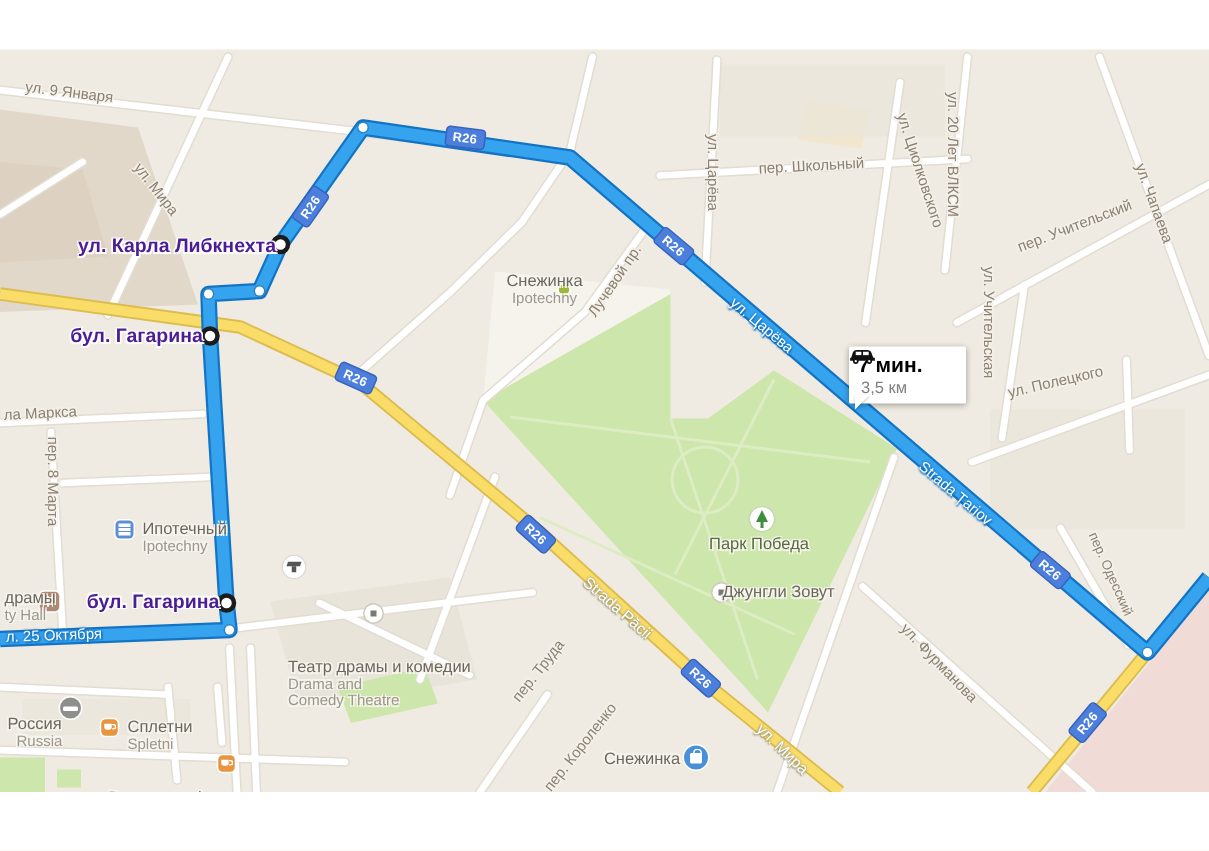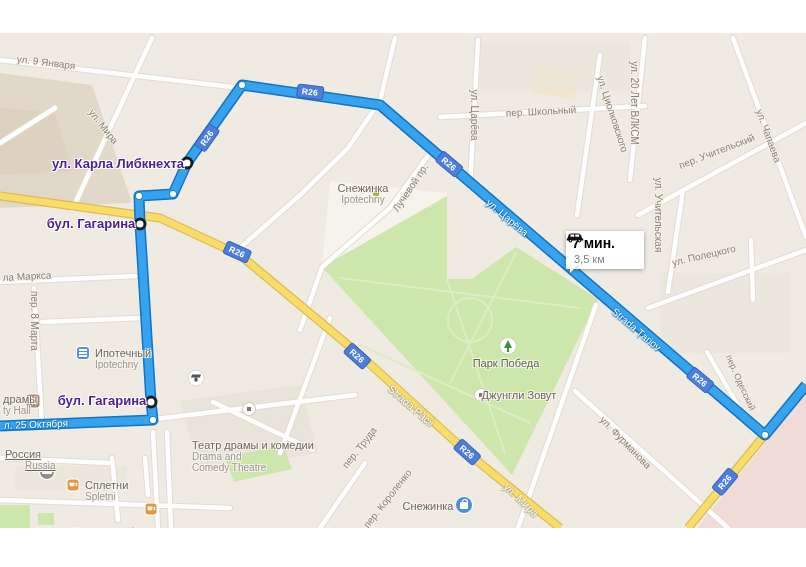--- a/index.html
+++ b/index.html
@@ -201,23 +201,23 @@
         <i></i>
       </span>
     <div class="poi poi-left" style="position:absolute;left:3px;top:360px;">
       <div>драмы</div>
       <div class="alt">ty Hall</div>
     </div>
 
     <span class="ic ic-hotel" style="left:47px;top:439px;">
         <i></i>
       </span>
-    <div class="poi poi-left" style="position:absolute;left:5px;top:415px;text-decoration:underline;">
+    <div class="poi poi-left" style="position:absolute;left:5px;top:444px;">
       <div>Россия</div>
-      <div class="alt" style="margin-left:20px;">Russia</div>
+      <div class="alt" style="margin-left:6px;">Russia</div>
     </div>
 
     <span class="ic ic-cafe" style="left:73px;top:452px;">
         <i></i>
         <u></u>
       </span>
     <div class="poi poi-left" style="position:absolute;left:85px;top:446px;">
       <div>Сплетни</div>
       <div class="alt">Spletni</div>
     </div>

